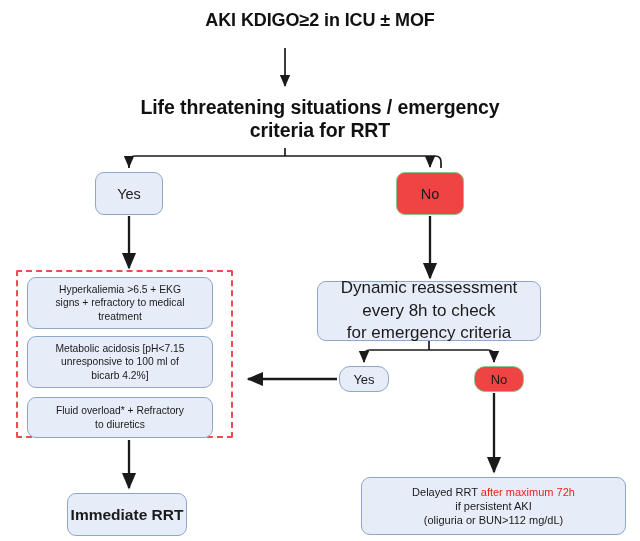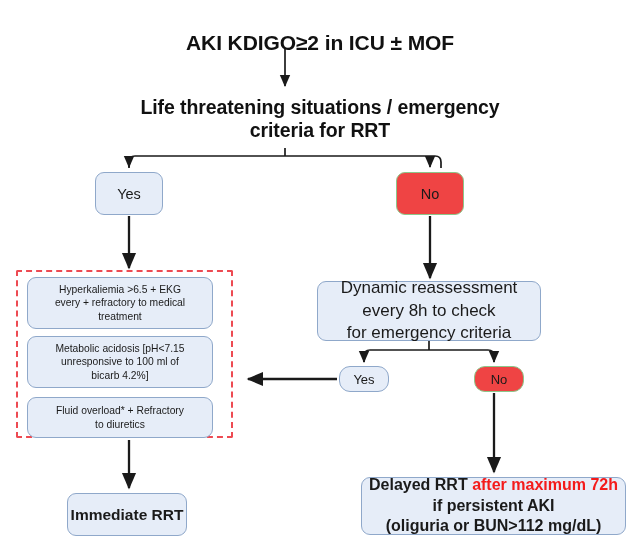--- a/index.html
+++ b/index.html
@@ -37,24 +37,24 @@
   }
   
   .heading {
     font-weight: bold;
     color: #111111;
     line-height: 1.16;
     letter-spacing: -0.1px;
   }
   #node-title {
     left: 120px;
-    top: 28px;
+    top: 5px;
     width: 400px;
     height: 30px;
-    font-size: 21px;
+    font-size: 18px;
     text-align: right;
   }
   #node-question {
     left: 75px;
     top: 93px;
     width: 490px;
     height: 52px;
     font-size: 19.5px;
   }
   
@@ -152,22 +152,22 @@
     width: 120px;
     height: 43px;
     font-size: 15.5px;
     font-weight: bold;
   }
   #node-delayed {
     left: 361px;
     top: 477px;
     width: 265px;
     height: 58px;
-    font-size: 16px;
-    font-weight: bold;
+    font-size: 11px;
+    font-weight: normal;
     line-height: 1.28;
     padding: 0 6px;
   }
   .red-text {
     color: #f41b1b;
   }
   .node-line {
     display: block;
   }
 </style>
@@ -233,21 +233,21 @@
 
   <div class="node box" id="node-yes1">Yes</div>
 
   <div class="node box box-green" id="node-no1">No</div>
 
   <div id="dashed-region"></div>
 
   <div class="node box" id="node-crit-1">
     <div>
       <span class="node-line">Hyperkaliemia &gt;6.5 + EKG</span>
-      <span class="node-line">every + refractory to medical</span>
+      <span class="node-line">signs + refractory to medical</span>
       <span class="node-line">treatment</span>
     </div>
   </div>
 
   <div class="node box" id="node-crit-2">
     <div>
       <span class="node-line">Metabolic acidosis [pH&lt;7.15</span>
       <span class="node-line">unresponsive to 100 ml of</span>
       <span class="node-line">bicarb 4.2%]</span>
     </div>

